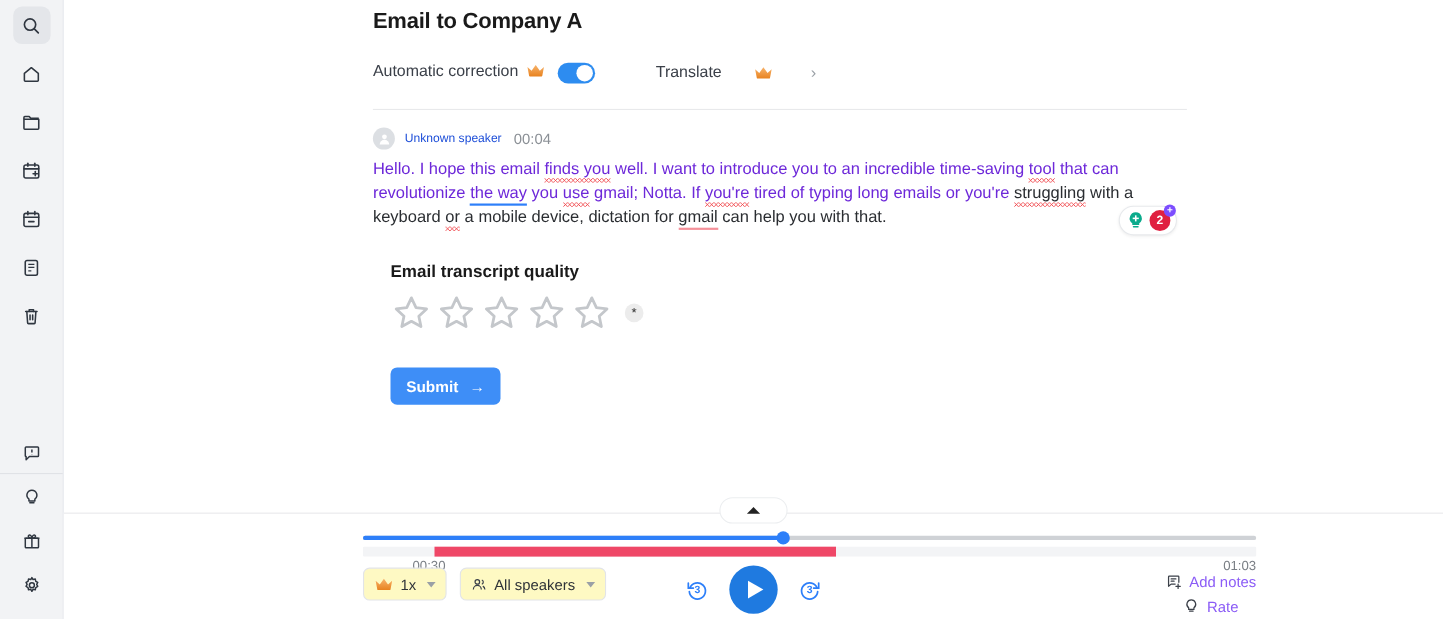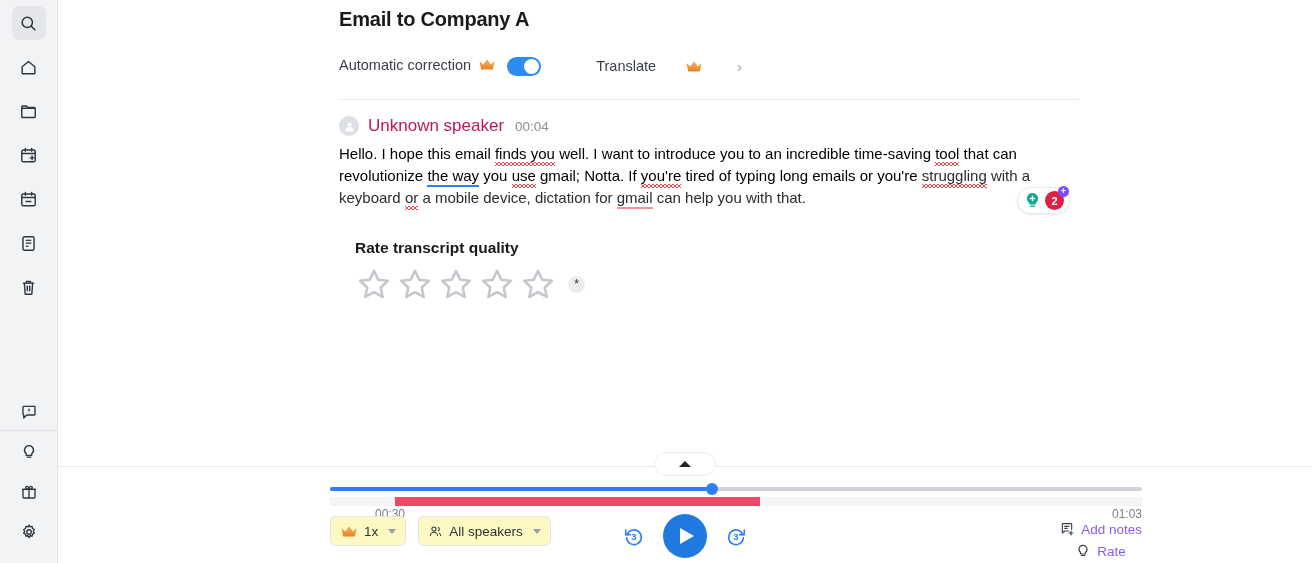--- a/index.html
+++ b/index.html
@@ -69,28 +69,28 @@
 
   .divider { height: 1px; background: #e8e9eb; margin-top: 18px; width: 740px; }
 
   
   .speaker-row { display: flex; align-items: center; margin-top: 16px; }
   .avatar {
     width: 20px; height: 20px; border-radius: 50%; background: #dcdfe3;
     display: flex; align-items: center; justify-content: center; margin-right: 9px;
   }
   .avatar svg { display: block; }
-  .speaker-name { font-size: 17px; color: #be185d; }
+  .speaker-name { font-size: 11px; color: #1d4ed8; }
   .speaker-time { font-size: 13.5px; color: #8b9096; margin-left: 11px; }
 
   .transcript {
     margin-top: 7px; font-size: 15px; line-height: 22px;
     color: #2a2d31; width: 730px; position: relative;
   }
-  .t-blue { color: #000000; }
+  .t-blue { color: #6d28d9; }
   .sq-red { text-decoration: none; position: relative; }
   .sq-red::after {
     content: ""; position: absolute; left: 0; right: 0; bottom: -4px; height: 4px;
     background-image:
       linear-gradient(135deg, transparent 45%, #f0464b 45%, #f0464b 55%, transparent 55%),
       linear-gradient(45deg, transparent 45%, #f0464b 45%, #f0464b 55%, transparent 55%);
     background-size: 4px 4px;
     background-repeat: repeat-x;
   }
   .u-blue { border-bottom: 2px solid #2d7ff9; padding-bottom: 1px; }
@@ -362,39 +362,43 @@
               <rect x="8.5" y="8.6" width="7" height="1.8" fill="#fff"></rect>
             </svg>
             <div class="count-badge">
               <span>2</span>
               <span class="plus-badge">+</span>
             </div>
           </div>
         </div>
 
         <div class="rate-block">
-          <div class="rate-title">Rate transcript quality</div>
+          <div class="rate-title">Email transcript quality</div>
           <div class="stars" id="stars-host">
             <svg class="star" viewBox="0 0 24 24" fill="none" stroke="#c4c7cb" stroke-width="1.7" stroke-linejoin="round">
                 <path d="M12 3.2 L14.8 9.1 L21.2 9.9 L16.5 14.3 L17.8 20.6 L12 17.4 L6.2 20.6 L7.5 14.3 L2.8 9.9 L9.2 9.1 Z"></path>
               </svg>
               <svg class="star" viewBox="0 0 24 24" fill="none" stroke="#c4c7cb" stroke-width="1.7" stroke-linejoin="round">
                 <path d="M12 3.2 L14.8 9.1 L21.2 9.9 L16.5 14.3 L17.8 20.6 L12 17.4 L6.2 20.6 L7.5 14.3 L2.8 9.9 L9.2 9.1 Z"></path>
               </svg>
               <svg class="star" viewBox="0 0 24 24" fill="none" stroke="#c4c7cb" stroke-width="1.7" stroke-linejoin="round">
                 <path d="M12 3.2 L14.8 9.1 L21.2 9.9 L16.5 14.3 L17.8 20.6 L12 17.4 L6.2 20.6 L7.5 14.3 L2.8 9.9 L9.2 9.1 Z"></path>
               </svg>
               <svg class="star" viewBox="0 0 24 24" fill="none" stroke="#c4c7cb" stroke-width="1.7" stroke-linejoin="round">
                 <path d="M12 3.2 L14.8 9.1 L21.2 9.9 L16.5 14.3 L17.8 20.6 L12 17.4 L6.2 20.6 L7.5 14.3 L2.8 9.9 L9.2 9.1 Z"></path>
               </svg>
               <svg class="star" viewBox="0 0 24 24" fill="none" stroke="#c4c7cb" stroke-width="1.7" stroke-linejoin="round">
                 <path d="M12 3.2 L14.8 9.1 L21.2 9.9 L16.5 14.3 L17.8 20.6 L12 17.4 L6.2 20.6 L7.5 14.3 L2.8 9.9 L9.2 9.1 Z"></path>
               </svg>
               <div class="asterisk">*</div>
           </div>
+          <button class="submit-btn">
+            <span>Submit</span>
+            <span>→</span>
+          </button>
         </div>
 
       </div>
     </div>
 
     <div class="player">
 
       <div class="collapse-pill">
         <div class="caret-up"></div>
       </div>

